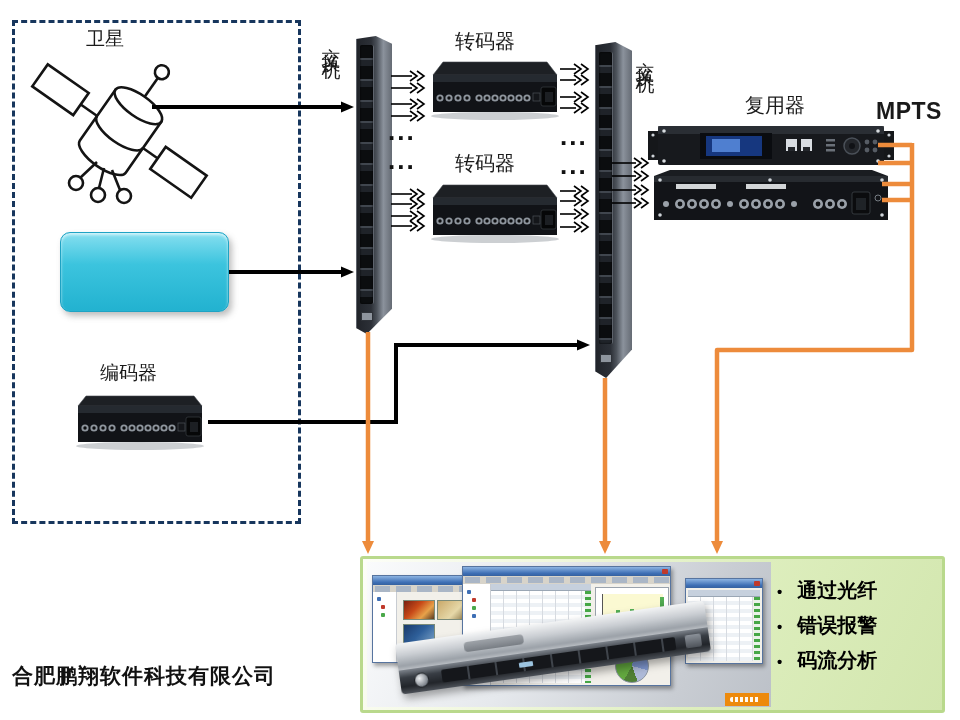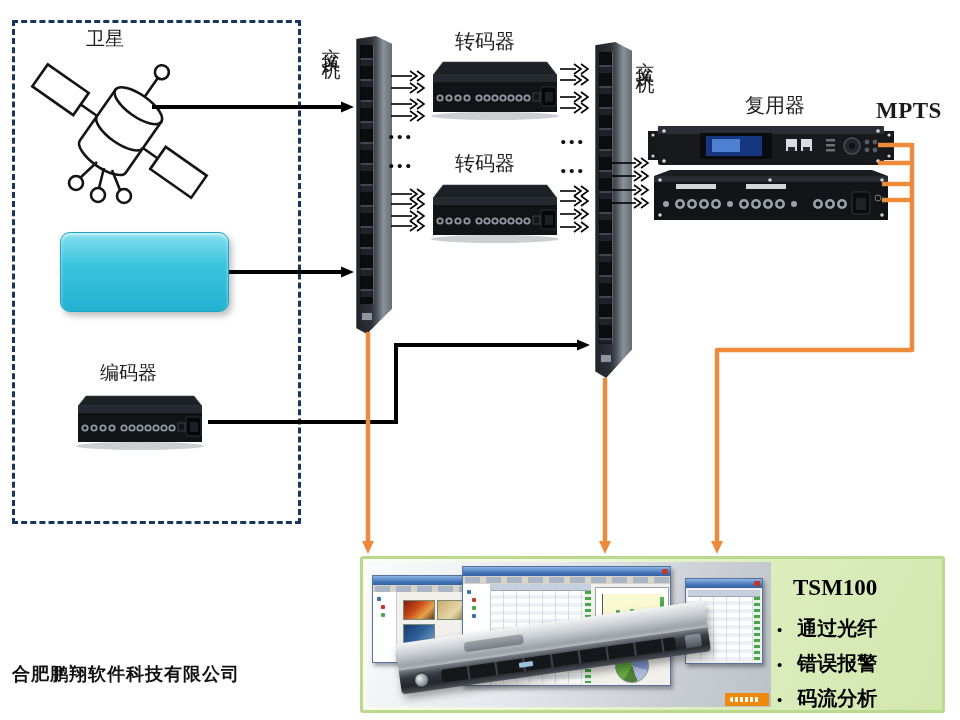--- a/index.html
+++ b/index.html
@@ -1,17 +1,17 @@
 <!DOCTYPE html>
 <html><head>
 <meta charset="utf-8">
 <style>
   html,body{margin:0;padding:0;background:#fff;}
   .canvas{position:relative;width:960px;height:720px;background:#ffffff;overflow:hidden;
-          font-family:Liberation Serif, serif;color:#1a1a1a;}
+          font-family:Liberation Sans, sans-serif;color:#1a1a1a;}
   .abs{position:absolute;}
   
   .dashed-box{left:12px;top:20px;width:283px;height:498px;border:3px dashed #17365D;}
   
   .lbl{font-size:19px;color:#1a1a1a;white-space:nowrap;}
   .lbl-lg{font-size:20px;}
   .vlabel{writing-mode:vertical-rl;text-orientation:upright;font-size:19px;line-height:1;letter-spacing:7px;}
   .mpts{font-size:23px;font-weight:600;letter-spacing:.5px;}
   .dots{font-size:26px;font-weight:800;letter-spacing:2px;line-height:1;color:#111;}
   
@@ -67,21 +67,21 @@
           background:linear-gradient(180deg,#7c828a,#383d44 32%,#22252a 70%,#4c5158);}
   .server-logo{position:absolute;left:14px;top:5px;width:13px;height:13px;border-radius:50%;
           background:radial-gradient(circle at 35% 35%,#eef0f2,#7d838b 70%,#3a3f45);border:1px solid #1d2024;}
   .server-bays{position:absolute;left:42px;top:5px;right:34px;height:13px;border-radius:2px;
           background:repeating-linear-gradient(90deg,#15171b 0 26px,#3f444b 26px 28px);}
   .server-port{position:absolute;top:9px;width:14px;height:5px;background:#9cc4e0;border-radius:1px;}
   .server-latch{position:absolute;right:8px;top:5px;width:16px;height:13px;background:linear-gradient(180deg,#8b9199,#4e535a);border-radius:2px;}
   .badge{position:absolute;left:358px;top:131px;width:44px;height:13px;background:#ED8A0C;}
   .badge i{position:absolute;left:5px;top:4px;width:30px;height:5px;background:repeating-linear-gradient(90deg,rgba(255,255,255,.95) 0 3px,transparent 3px 5px);border-radius:2px;}
   
-  .company{left:12px;top:662px;font-size:18px;font-weight:bold;letter-spacing:1px;color:#111;}
+  .company{left:12px;top:662px;font-size:21px;font-weight:bold;letter-spacing:1px;color:#111;}
   .website{left:12px;top:689px;font-size:19px;font-weight:bold;color:#111;}
   svg.layer{position:absolute;left:0;top:0;pointer-events:none;}
 </style>
 </head>
 <body>
 
 <div class="canvas">
 
   <div class="abs dashed-box"></div>
 
@@ -453,21 +453,20 @@
           <span class="server-latch"></span>
         </div>
       </div>
 
       <div class="badge">
           <i></i>
         </div>
     </div>
 
     <div class="abs tsm-text">
-      <div class="tsm-title">TSM100</div>
       <div class="feat">
         <span class="b">•</span>
         <span>通过光纤</span>
       </div>
       <div class="feat">
         <span class="b">•</span>
         <span>错误报警</span>
       </div>
       <div class="feat">
         <span class="b">•</span>

